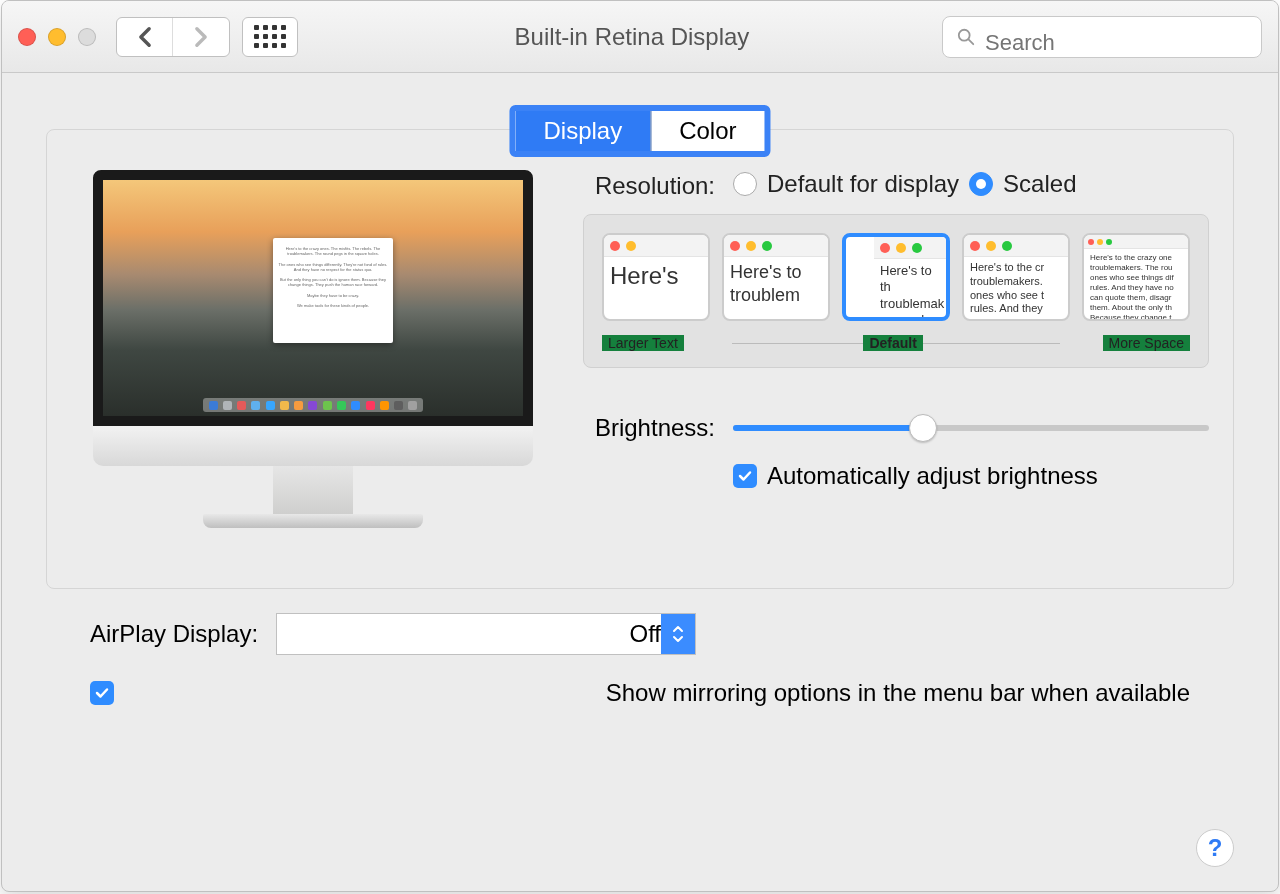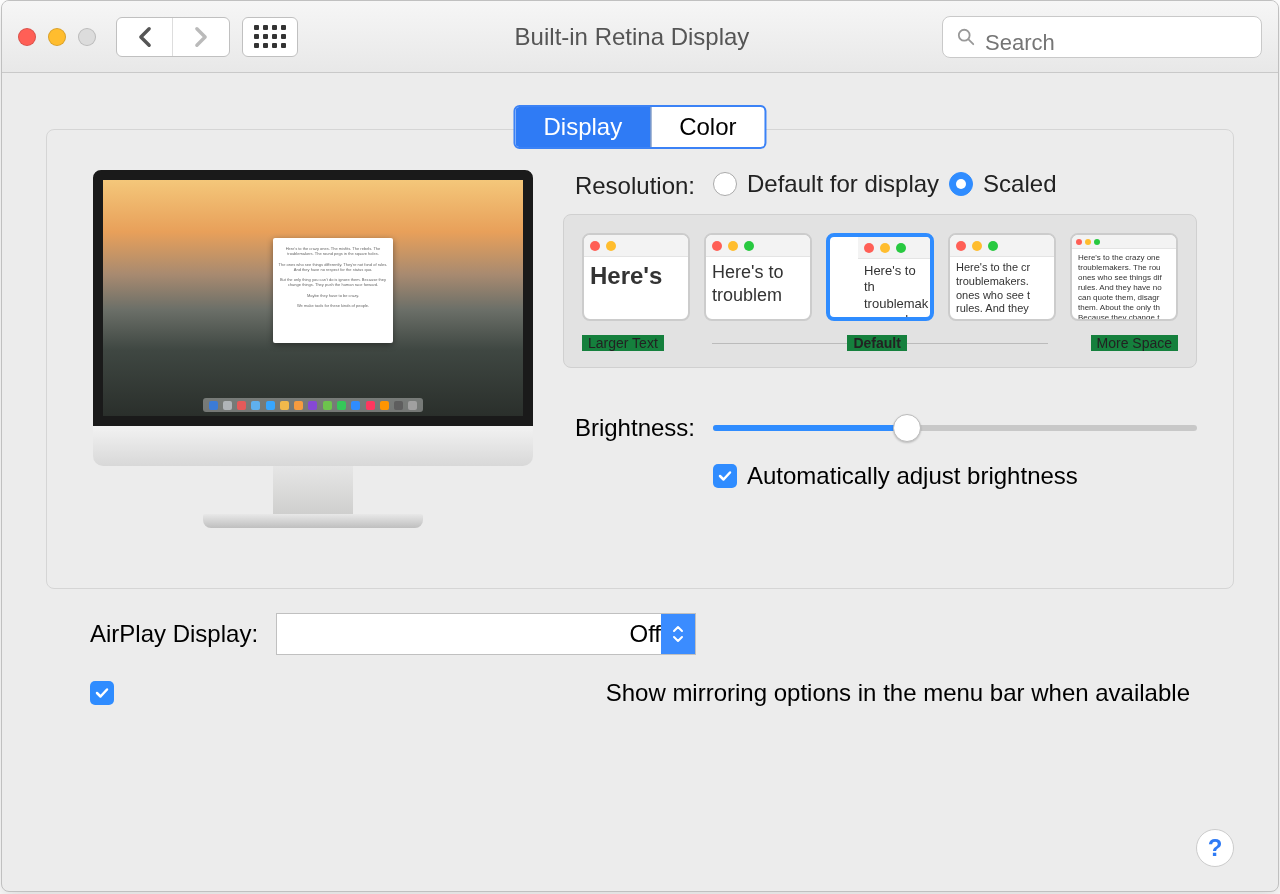--- a/index.html
+++ b/index.html
@@ -110,42 +110,42 @@
     flex: 1;
     padding: 0 44px 24px 44px;
     position: relative;
   }
   .tabs {
     position: absolute;
     top: 32px;
     left: 50%;
     transform: translateX(-50%);
     display: flex;
-    border: 2px solid #3b82f6;
+    border: 6px solid #3b82f6;
     border-radius: 6px;
     overflow: hidden;
     background: #fff;
     z-index: 5;
   }
   .tabs .tab {
     padding: 6px 28px;
     font-size: 24px;
     border-right: 1px solid #b0b0b0;
     cursor: pointer;
   }
   .tabs .tab:last-child { border-right: none; }
   .tabs .tab.active { background: #2f7bf5; color: #fff; }
   .panel {
     margin-top: 56px;
     border: 1px solid #d5d5d5;
     border-radius: 8px;
     background: #ececec;
     padding: 40px 36px 60px 36px;
     display: flex;
-    gap: 20px;
+    gap: 40px;
   }
   
   .imac-wrap { width: 460px; flex-shrink: 0; display:flex; justify-content:center; }
   .imac { width: 440px; text-align:center; }
   .screen {
     width: 440px; height: 256px;
     background: #111;
     border: 10px solid #1a1a1a;
     border-radius: 8px 8px 0 0;
     position: relative;
@@ -226,21 +226,21 @@
     display: flex; flex-direction: column;
     cursor: pointer;
   }
   .thumb.selected { border: 4px solid #2f8cff; padding-left: 28px; }
   .thumb .tbar { height: 22px; background:#f3f3f3; display:flex; align-items:center; gap:6px; padding: 0 6px; border-bottom:1px solid #e4e4e4;}
   .thumb .tbar i { width:10px; height:10px; border-radius:50%; }
   .thumb .tbar i:nth-child(1){ background:#ff5f56;}
   .thumb .tbar i:nth-child(2){ background:#ffbd2e;}
   .thumb .tbar i:nth-child(3){ background:#28c940;}
   .thumb .tbody { flex:1; padding: 4px 6px; color:#333; overflow:hidden; line-height:1.25; }
-  .sz1 .tbody { font-size: 24px; font-weight:700; }
+  .sz1 .tbody { font-size: 24px; font-weight:400; }
   .sz2 .tbody { font-size: 18px; }
   .sz3 .tbody { font-size: 13px; }
   .sz4 .tbody { font-size: 11px; }
   .sz5 .tbody { font-size: 8px; }
   .sz5 .tbar i { width:6px; height:6px; }
   .sz5 .tbar { height:14px; gap:3px; padding:0 4px;}
   .scale-labels {
     display: flex;
     justify-content: space-between;
     align-items: center;

